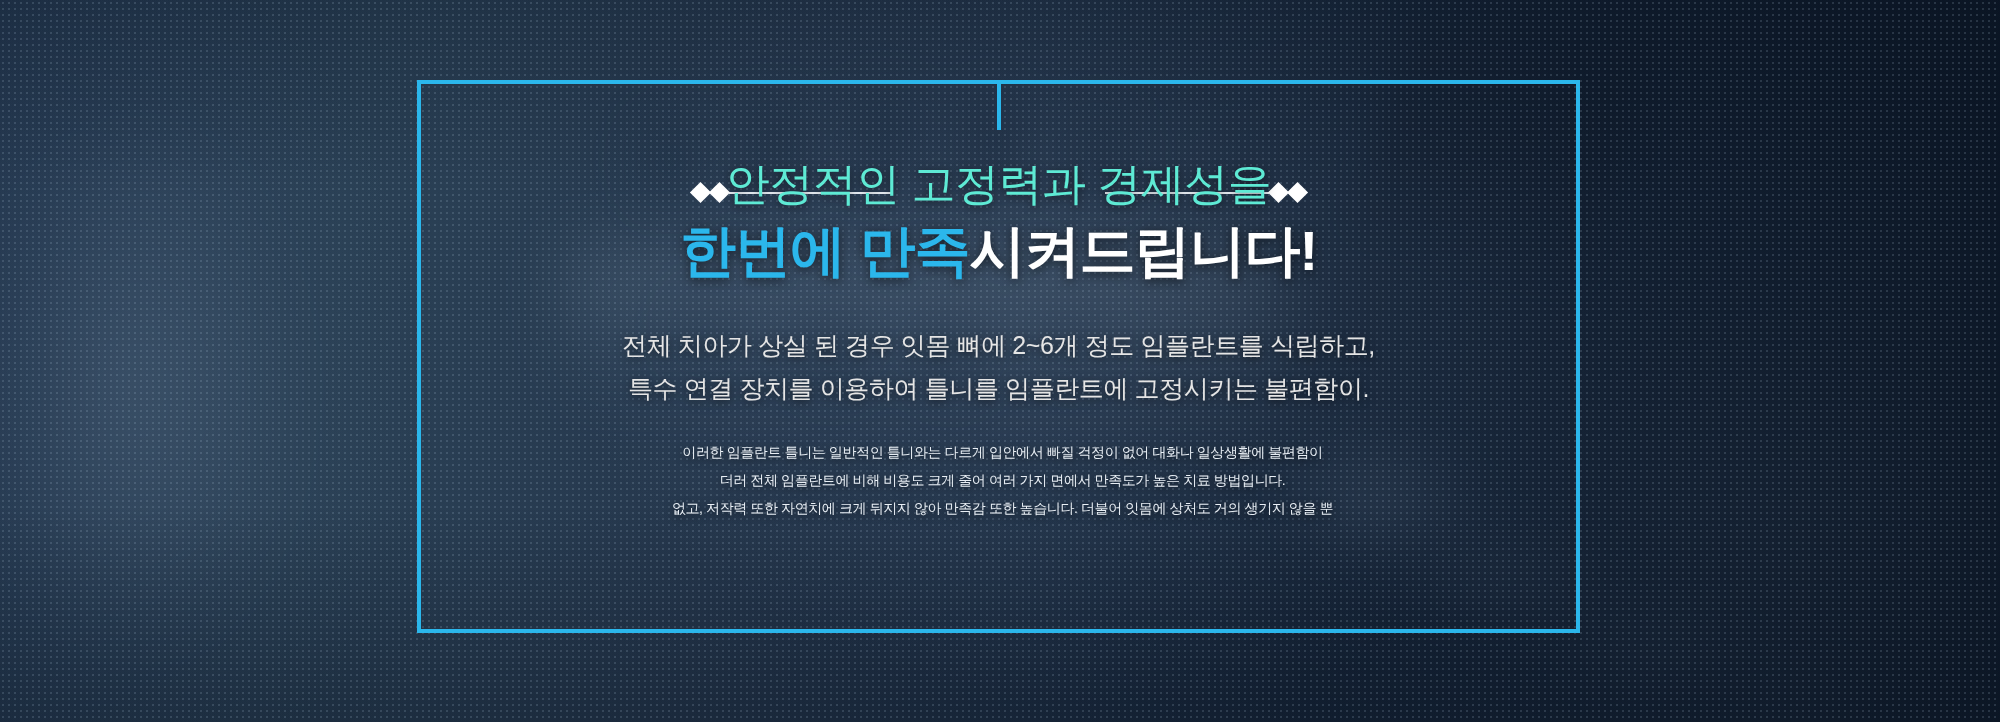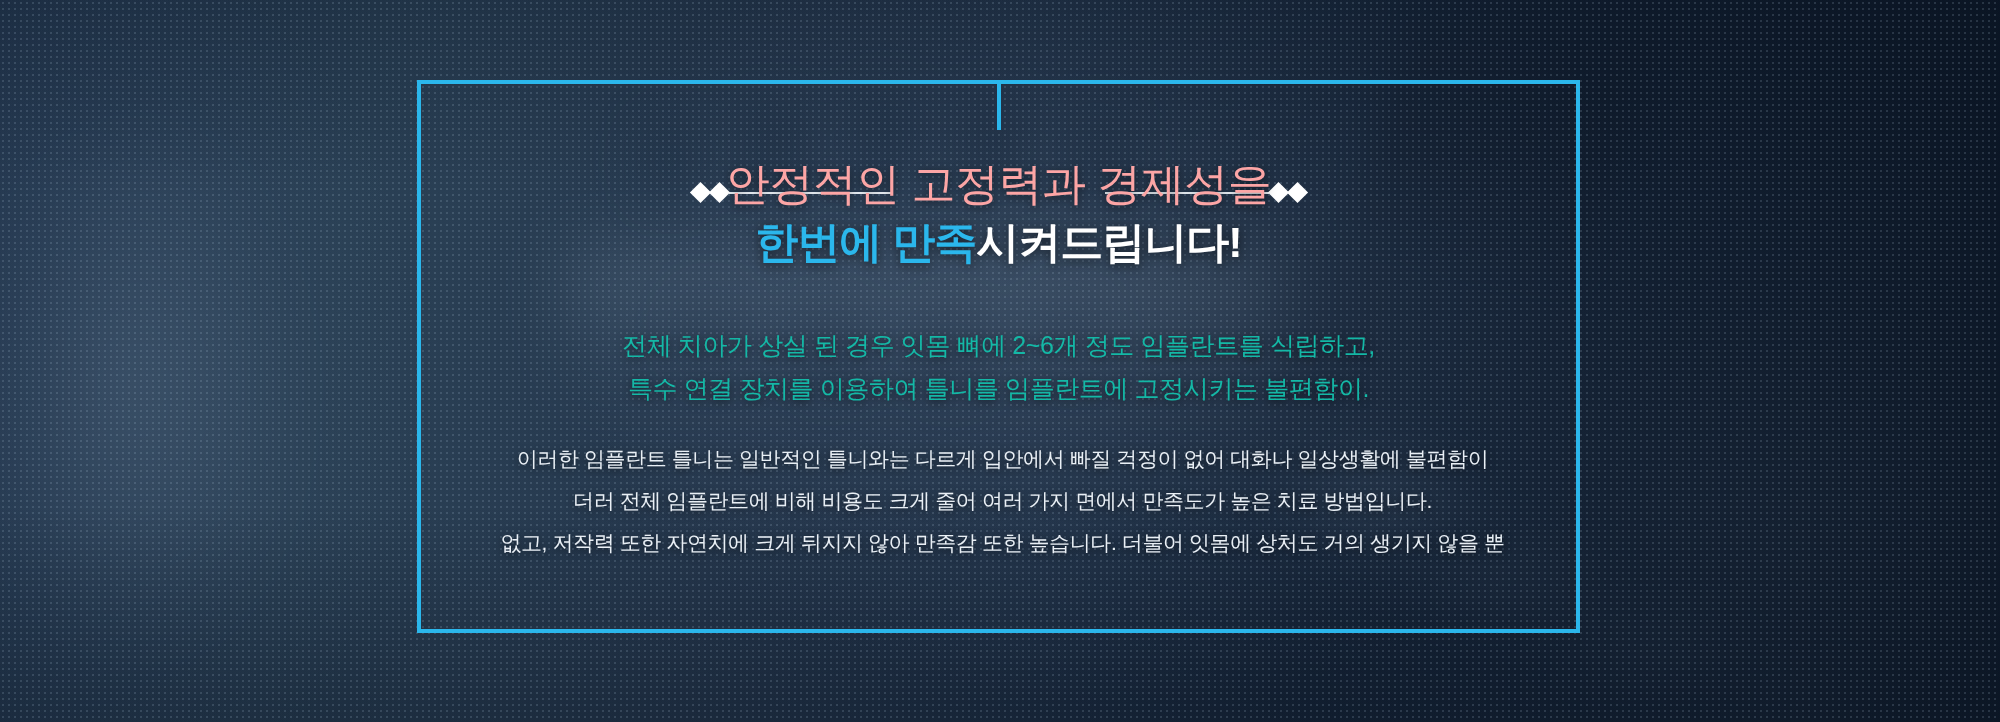--- a/index.html
+++ b/index.html
@@ -154,53 +154,53 @@
     flex:0 0 auto;
   }
   .rule-gap { width:212px; flex:0 0 auto; }
 
   .headline-1 {
     position:absolute;
     top:76px; left:0; right:0;
     font-size:44px;
     font-weight:300;
     letter-spacing:-0.5px;
-    color:#fca5a5;
+    color:#5eead4;
     line-height:1.28;
     text-shadow:0 2px 9px rgba(0,0,0,0.52);
   }
 
   .headline-2 {
     position:absolute;
     top:135px; left:0; right:0;
-    font-size:43px;
+    font-size:56px;
     font-weight:700;
     letter-spacing:-1px;
     line-height:1.28;
     color:#ffffff;
     text-shadow:0 2px 11px rgba(0,0,0,0.60);
   }
   .headline-2 .accent { color:#2bb7ec; }
 
   .lead {
     position:absolute;
     top:244px; left:0; right:0;
     font-size:25px;
     font-weight:400;
     letter-spacing:-0.4px;
     line-height:1.72;
-    color:#14b8a6;
+    color:#e5e5e5;
     text-shadow:0 2px 8px rgba(0,0,0,0.55);
   }
   .lead div { white-space:nowrap; }
 
   .body-copy {
     position:absolute;
     top:358px; left:8px; right:0;
-    font-size:21px;
+    font-size:14px;
     font-weight:400;
     letter-spacing:-0.4px;
     line-height:2.0;
     color:#e9eff5;
     text-shadow:0 2px 8px rgba(0,0,0,0.58);
   }
   .body-copy div { white-space:nowrap; }
 </style>
 </head>
 <body>

